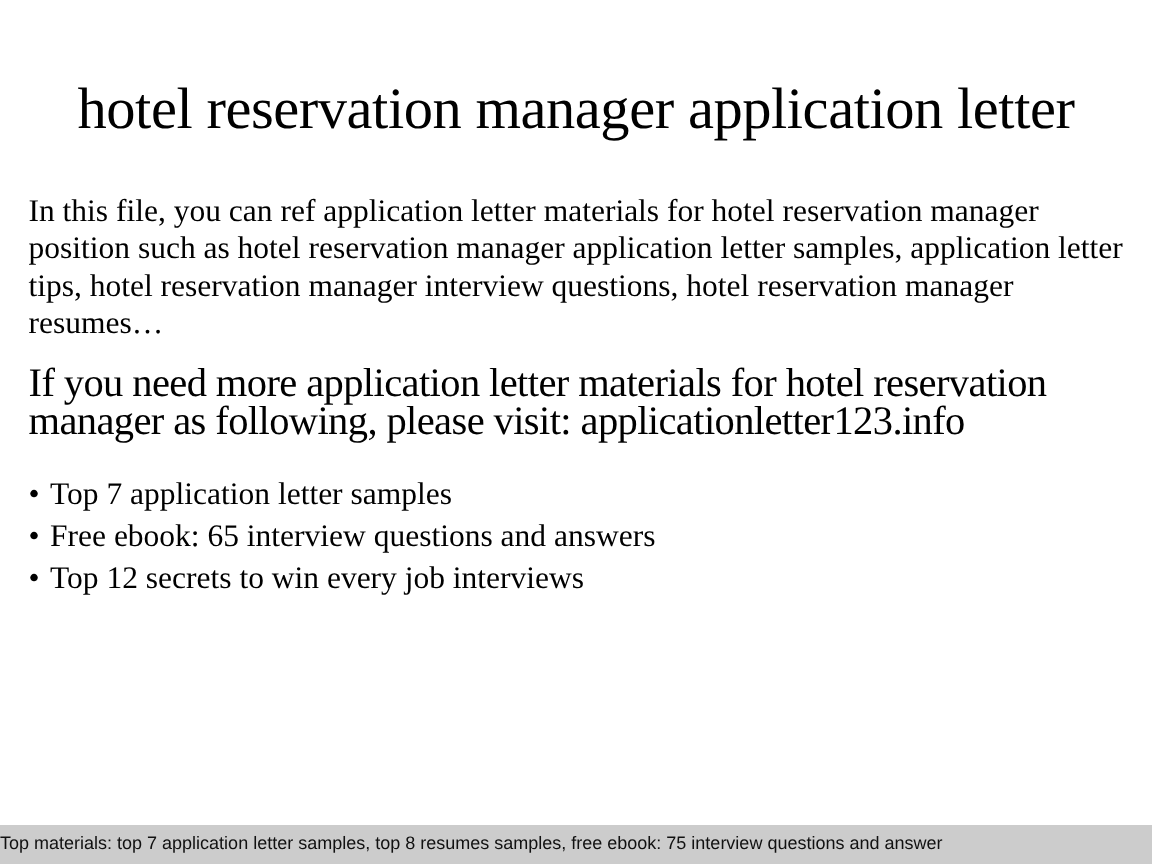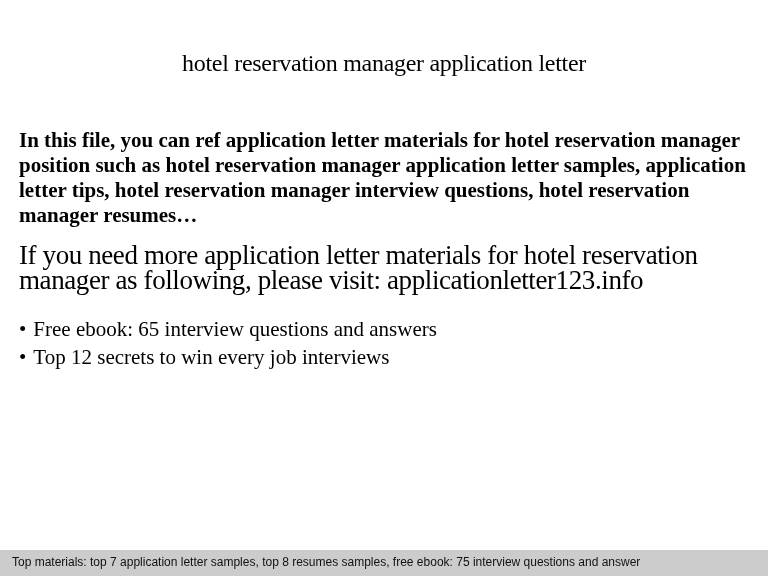--- a/index.html
+++ b/index.html
@@ -2,45 +2,46 @@
 <html><head>
   <meta charset="utf-8">
   <style>
     html, body { margin: 0; padding: 0; }
     body {
       width: 768px; height: 576px; background: #ffffff; position: relative; overflow: hidden;
       font-family: "Liberation Serif", "DejaVu Serif", serif; color: #000;
     }
     .title {
       position: absolute; top: 50px; left: 0; width: 768px; text-align: center;
-      font-size: 24px; letter-spacing: -0.3px;
+      font-size: 39px; letter-spacing: -0.3px;
     }
     .para {
       position: absolute; left: 19px; width: 740px; font-size: 21px; line-height: 25px;
     }
-    .p1 { top: 128px; font-weight: bold; }
+    .p1 { top: 128px; }
     .p2 { top: 243px; font-size: 27px; letter-spacing: -0.4px; }
     .bullets {
       position: absolute; left: 19px; top: 315px; margin: 0; padding: 0; list-style: none;
       font-size: 21px; line-height: 28px;
     }
     .bullets li::before { content: "\2022"; margin-right: 7px; }
     .footer {
       position: absolute; left: 0; top: 550px; width: 768px; height: 26px; background: #cccccc;
       font-family: "Liberation Sans", "DejaVu Sans", sans-serif; font-size: 12px;
-      line-height: 24px; padding-left: 12px; box-sizing: border-box; color: #111;
+      line-height: 24px; padding-left: 0; box-sizing: border-box; color: #111;
     }
   </style>
 </head>
 <body>
 
 <div class="title">hotel reservation manager application letter</div>
 
 <div class="para p1">In this file, you can ref application letter materials for hotel reservation manager position such as hotel reservation manager application letter samples, application letter tips, hotel reservation manager interview questions, hotel reservation manager resumes…</div>
 
 <div class="para p2">If you need more application letter materials for hotel reservation manager as following, please visit: applicationletter123.info</div>
 
 <ul class="bullets">
+  <li>Top 7 application letter samples</li>
   <li>Free ebook: 65 interview questions and answers</li>
   <li>Top 12 secrets to win every job interviews</li>
 </ul>
 
 <div class="footer">Top materials: top 7 application letter samples, top 8 resumes samples, free ebook: 75 interview questions and answer</div>
 
 </body></html>

